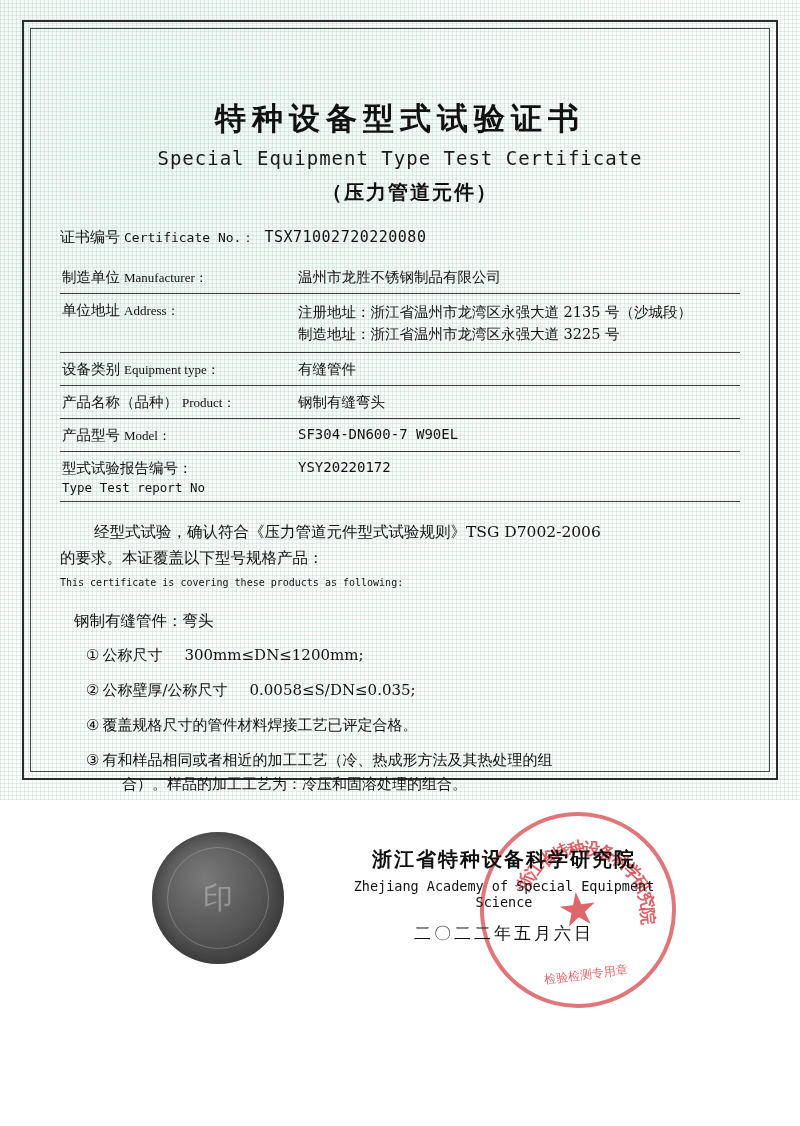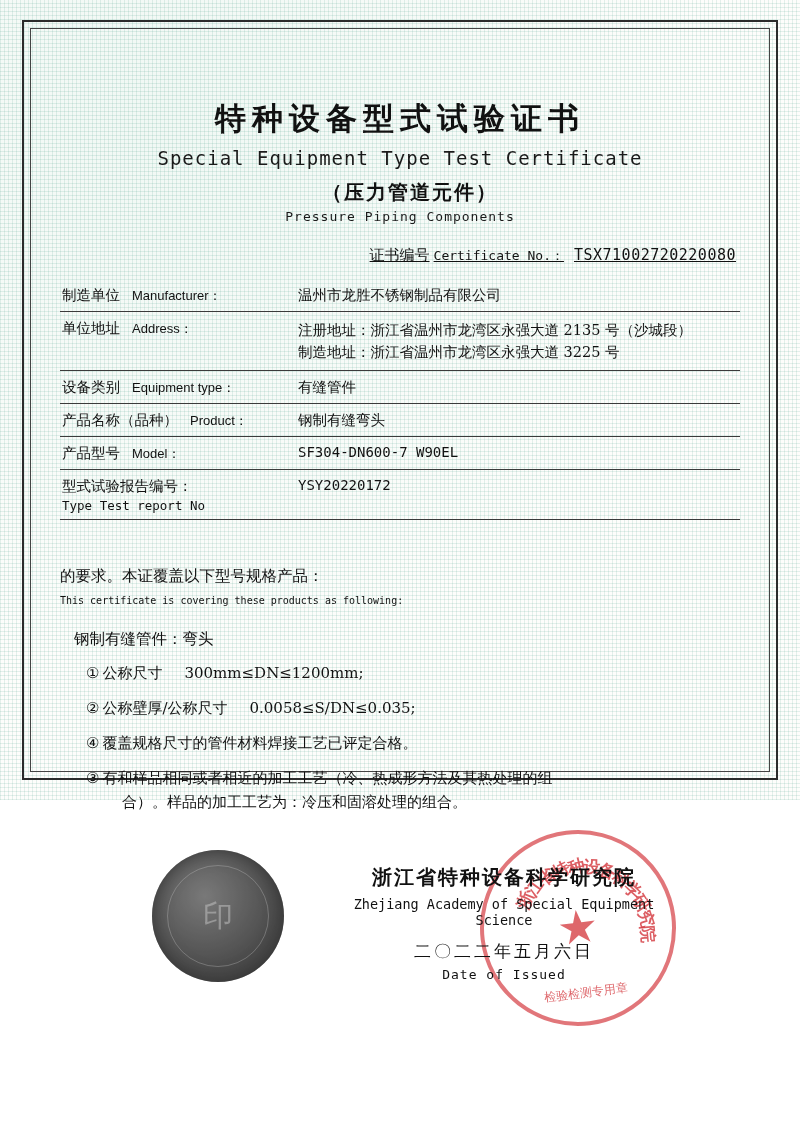--- a/index.html
+++ b/index.html
@@ -79,26 +79,24 @@
     font-family: "DejaVu Sans Mono", monospace;
     font-size: 13px;
     letter-spacing: 1px;
     color: #1a1a1a;
     margin-top: 3px;
   }
 
   
   .certno-row {
     margin-top: 22px;
-    text-align: right;
     padding-right: 4px;
     font-size: 15px;
     color: #111;
     white-space: nowrap;
-    text-decoration: underline;
   }
   .certno-label-cn {
     font-family: "DejaVu Serif", serif;
     font-size: 15px;
   }
   .certno-label-en {
     font-family: "DejaVu Sans Mono", monospace;
     font-size: 13px;
     margin-left: 4px;
   }
@@ -125,25 +123,24 @@
   .f-label {
     width: 232px;
     white-space: nowrap;
   }
   .lab-cn {
     font-family: "DejaVu Serif", serif;
     font-size: 14.5px;
     color: #111;
   }
   .lab-en {
-    font-family: Liberation Sans, sans-serif;
+    font-family: Liberation Serif, serif;
     font-size: 13px;
     color: #111;
     margin-left: 4px;
-    padding-left: 8px;
   }
   .lab-en-block {
     display: block;
     font-family: "DejaVu Sans Mono", monospace;
     font-size: 12.5px;
     color: #111;
     margin-top: 2px;
   }
   .f-value {
     font-family: "DejaVu Serif", serif;
@@ -356,21 +353,20 @@
 <div class="page">
   <div class="border-outer"></div>
   <div class="border-inner"></div>
 
   <div class="content">
 
     <div class="title-block">
       <div class="title-cn">特种设备型式试验证书</div>
       <div class="title-en">Special Equipment Type Test Certificate</div>
       <div class="subtitle-cn">（压力管道元件）</div>
-      <div class="subtitle-en">Pressure Piping Components</div>
     </div>
 
     <div class="certno-row">
       <span class="certno-label-cn">证书编号</span><span class="certno-label-en">Certificate No.：</span><span class="certno-value">TSX71002720220080</span>
     </div>
 
     <table class="fields">
       <tbody>
           <tr>
         <td class="f-label">
@@ -410,21 +406,21 @@
           <span class="lab-cn">型式试验报告编号：</span>
           <span class="lab-en-block">Type Test report No</span>
         </td>
         <td class="f-value mono val-mid">YSY20220172</td>
       </tr>
     </tbody>
       </table>
 
     <div class="body-block">
       <div class="p-cn">
-        <span class="indent"></span><br>
+        <span class="indent"></span><span>经型式试验，确认符合《压力管道元件型式试验规则》TSG D7002-2006</span><br>
         <span>的要求。本证覆盖以下型号规格产品：</span>
       </div>
       <div class="p-en-mono">This certificate is covering these products as following:</div>
     </div>
 
     <div class="spec-block">
       <div class="spec-head">钢制有缝管件：弯头</div>
 
       <div class="spec-item">
         <span class="num">①</span><span>公称尺寸</span><span class="sv">300mm≤DN≤1200mm;</span>
@@ -467,18 +463,17 @@
           <span style="transform: rotate(92deg) translate(0,-76px) rotate(0deg);">院</span>
         </div>
         <div class="seal-star">★</div>
         <div class="seal-bottom">检验检测专用章</div>
       </div>
 
       <div class="issuer">
         <div class="issuer-cn">浙江省特种设备科学研究院</div>
         <div class="issuer-en">Zhejiang Academy of Special Equipment Science</div>
         <div class="issue-date">二〇二二年五月六日</div>
-        <div class="issue-date-label">Date of Issued</div>
       </div>
     </div>
 
   </div>
 </div>
 
 </body></html>

